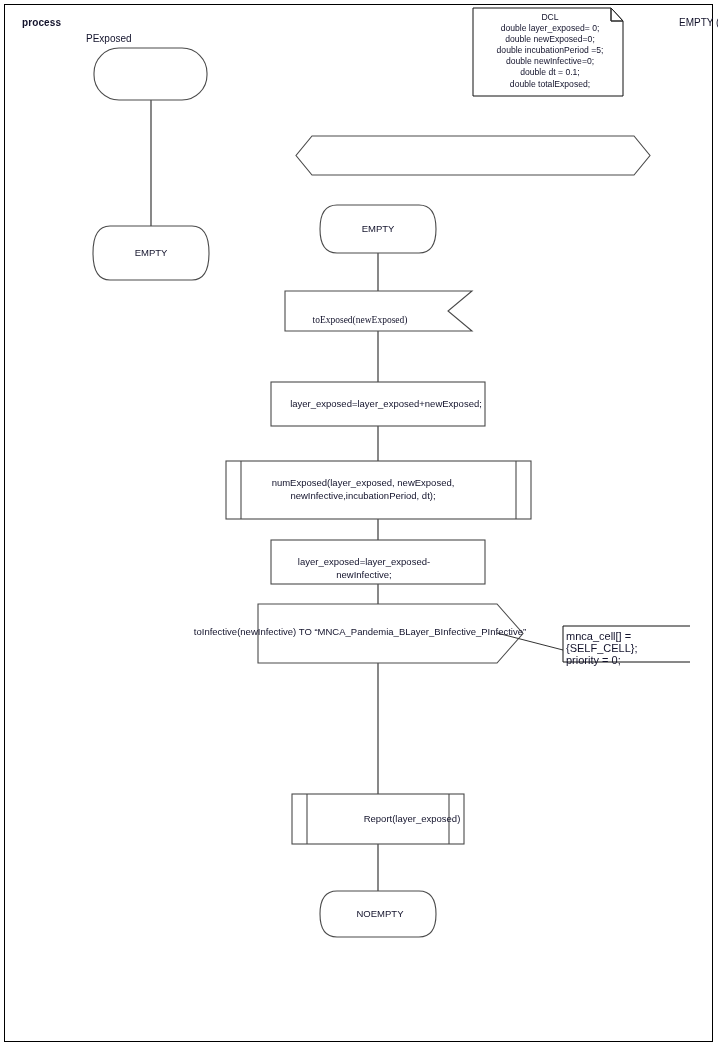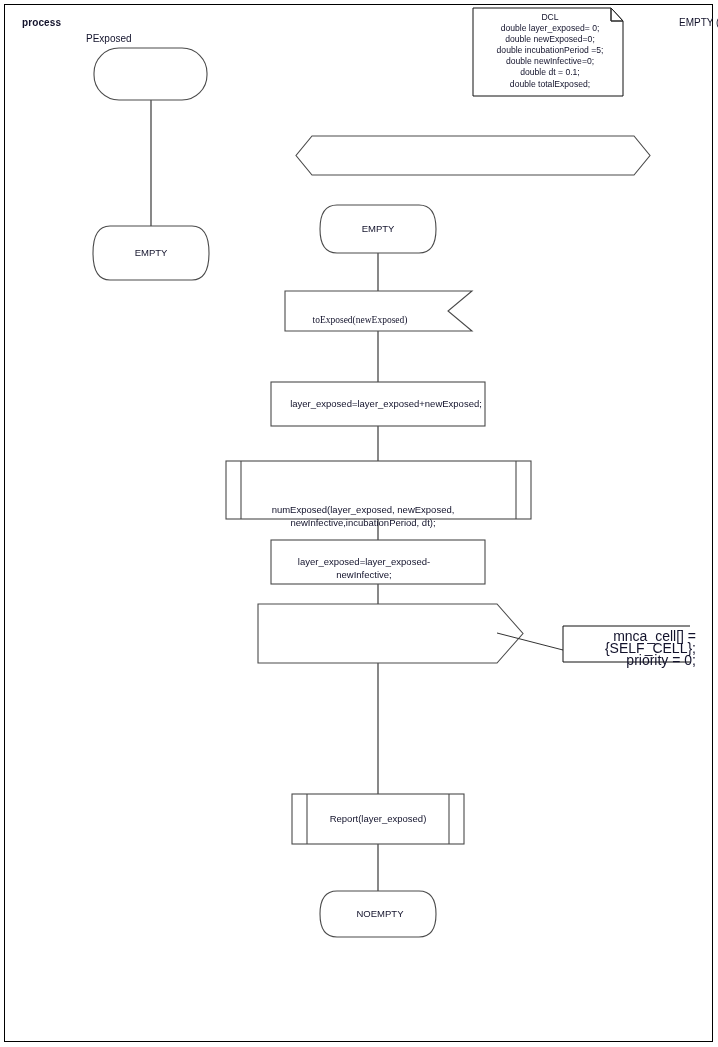--- a/index.html
+++ b/index.html
@@ -90,24 +90,24 @@
     line-height: 11.1px;
     color: #12122b;
     text-align: center;
     white-space: pre-line;
   }
   .cmt-text {
     position: absolute;
     left: 566px;
     top: 630px;
     width: 130px;
-    font-size: 14px;
+    font-size: 11px;
     line-height: 12px;
     color: #12122b;
-    text-align: right;
+    text-align: left;
     white-space: pre-line;
   }
   .out-text {
     position: absolute;
     left: 150px;
     top: 626px;
     width: 420px;
     font-size: 9.5px;
     line-height: 12px;
     color: #12122b;
@@ -190,26 +190,27 @@
 
 
   <div class="lbl" style="left:93px; top:247px; width:116px;">EMPTY</div>
 
   <div class="lbl" style="left:320px; top:223px; width:116px;">EMPTY</div>
 
   <div class="lbl" style="left:285px; top:314px; width:150px;font-family:Liberation Serif, serif;">toExposed(newExposed)</div>
 
   <div class="lbl" style="left:271px; top:398px; width:214px;margin-left:8px;">layer_exposed=layer_exposed+newExposed;</div>
 
-  <div class="lbl" style="left:241px; top:504px; width:244px;">numExposed(layer_exposed, newExposed,
+  <div class="lbl" style="left:241px; top:477px; width:244px;">numExposed(layer_exposed, newExposed,
 newInfective,incubationPeriod, dt);</div>
 
   <div class="lbl" style="left:271px; top:556px; width:186px;">layer_exposed=layer_exposed-newInfective;</div>
 
+  <div class="out-text">toInfective(newInfective) TO “MNCA_Pandemia_BLayer_BInfective_PInfective”</div>
 
   <div class="cmt-text">mnca_cell[] = {SELF_CELL};
 priority = 0;</div>
 
-  <div class="lbl" style="left:307px; top:813px; width:142px;">Report(layer_exposed)</div>
+  <div class="lbl" style="left:307px; top:813px; width:142px;padding-left:34px;">Report(layer_exposed)</div>
 
   <div class="lbl" style="left:320px; top:908px; width:120px;">NOEMPTY</div>
 
 </div>
 
 </body></html>

